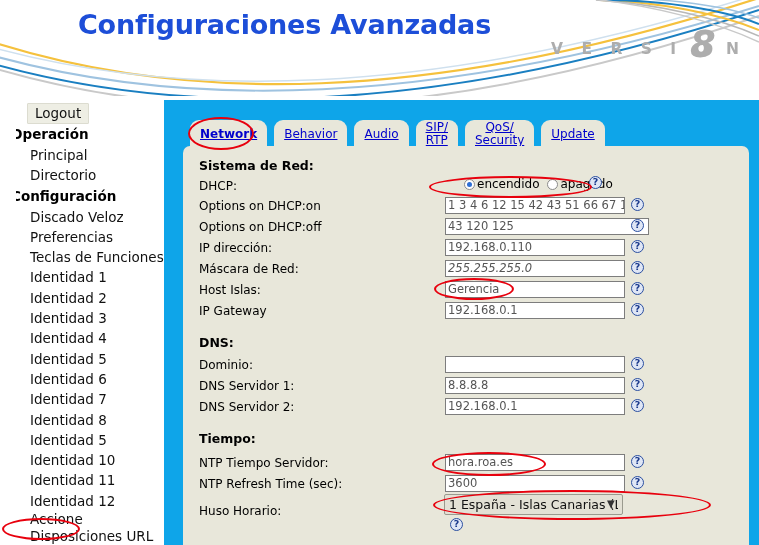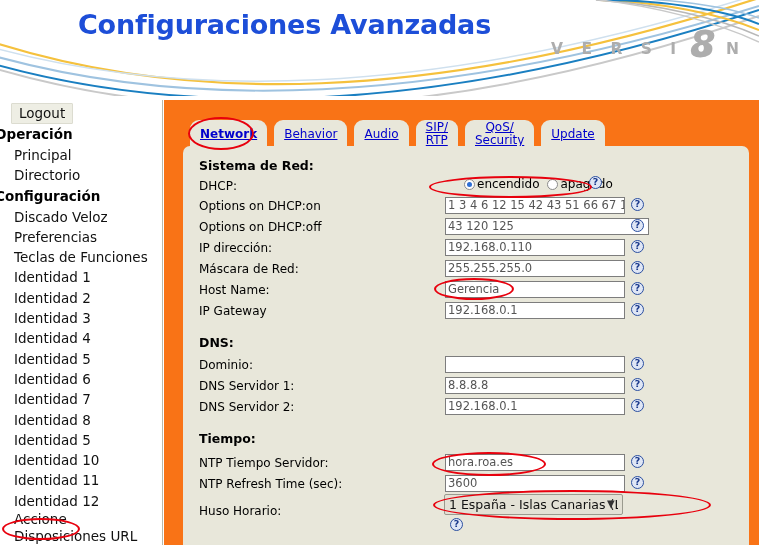--- a/index.html
+++ b/index.html
@@ -42,21 +42,21 @@
     left: 690px; top: 23px;
     font-size: 37px;
     font-weight: bold;
     font-style: italic;
     color: #adadad;
   }
 
   
   #sidebar {
     position: absolute;
-    left: 0; top: 100px;
+    left: 16px; top: 100px;
     width: 163px; height: 445px;
     background: #ffffff;
     border-right: 1px solid #b9b9ad;
     overflow: hidden;
   }
   #logout-btn {
     position: absolute;
     left: 11px; top: 3px;
     background: #eeeee4;
     border: 1px solid #dcdcd0;
@@ -82,21 +82,21 @@
     line-height: 20.3px;
     white-space: nowrap;
   }
   .nav-item.wrap { white-space: normal; line-height: 17px; width: 150px; }
 
   
   #main {
     position: absolute;
     left: 164px; top: 100px;
     width: 595px; height: 445px;
-    background: #f97316;
+    background: #0ea5e9;
   }
 
   
   #tabs {
     position: absolute;
     left: 26px; top: 18px;
     height: 30px;
     display: flex;
     align-items: flex-end;
     gap: 7px;
@@ -316,24 +316,24 @@
 
     <div class="fld-label" style="left:16px; top:74px;">Options on DHCP:off</div>
     <div class="fld-input" style="left:262px; top:72px; width:204px;">43 120 125</div>
     <div class="help-icon" style="left:448px; top:73px;">?</div>
 
     <div class="fld-label" style="left:16px; top:95px;">IP dirección:</div>
     <div class="fld-input" style="left:262px; top:93px; width:180px;">192.168.0.110</div>
     <div class="help-icon" style="left:448px; top:94px;">?</div>
 
     <div class="fld-label" style="left:16px; top:116px;">Máscara de Red:</div>
-    <div class="fld-input" style="left:262px; top:114px; width:180px;">255.255.255.0</div>
+    <div class="fld-input" style="left:262px; top:114px; width:180px;font-style:italic;">255.255.255.0</div>
     <div class="help-icon" style="left:448px; top:115px;">?</div>
 
-    <div class="fld-label" style="left:16px; top:137px;">Host Name:</div>
+    <div class="fld-label" style="left:16px; top:137px;">Host Islas:</div>
     <div class="fld-input" style="left:262px; top:135px; width:180px;">Gerencia</div>
     <div class="help-icon" style="left:448px; top:136px;">?</div>
 
     <div class="fld-label" style="left:16px; top:158px;">IP Gateway</div>
     <div class="fld-input" style="left:262px; top:156px; width:180px;">192.168.0.1</div>
     <div class="help-icon" style="left:448px; top:157px;">?</div>
 
     <div class="sec-title" style="left:16px; top:189px;">DNS:</div>
 
     <div class="fld-label" style="left:16px; top:212px;">Dominio:</div>

